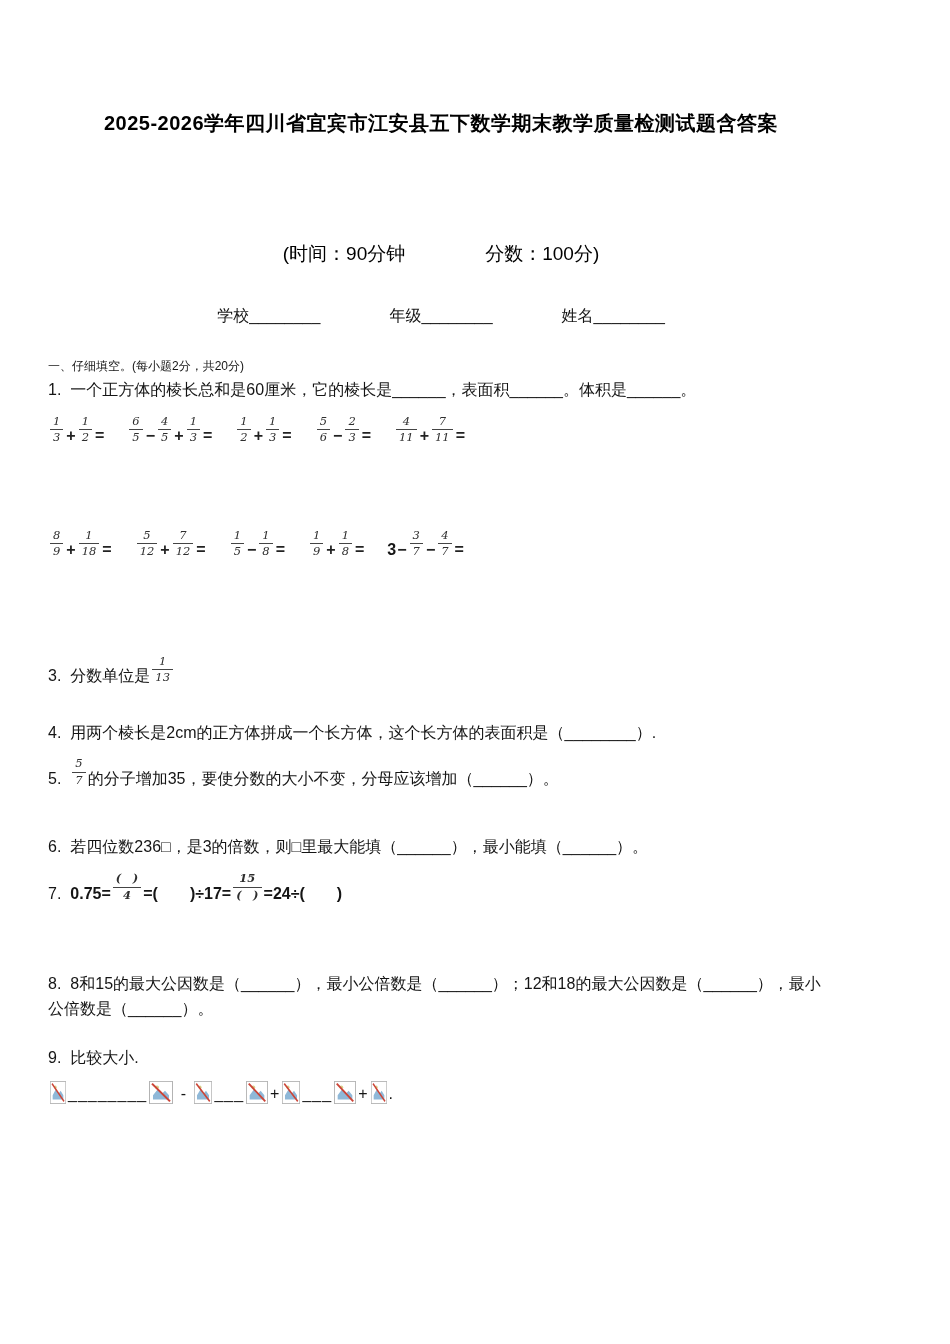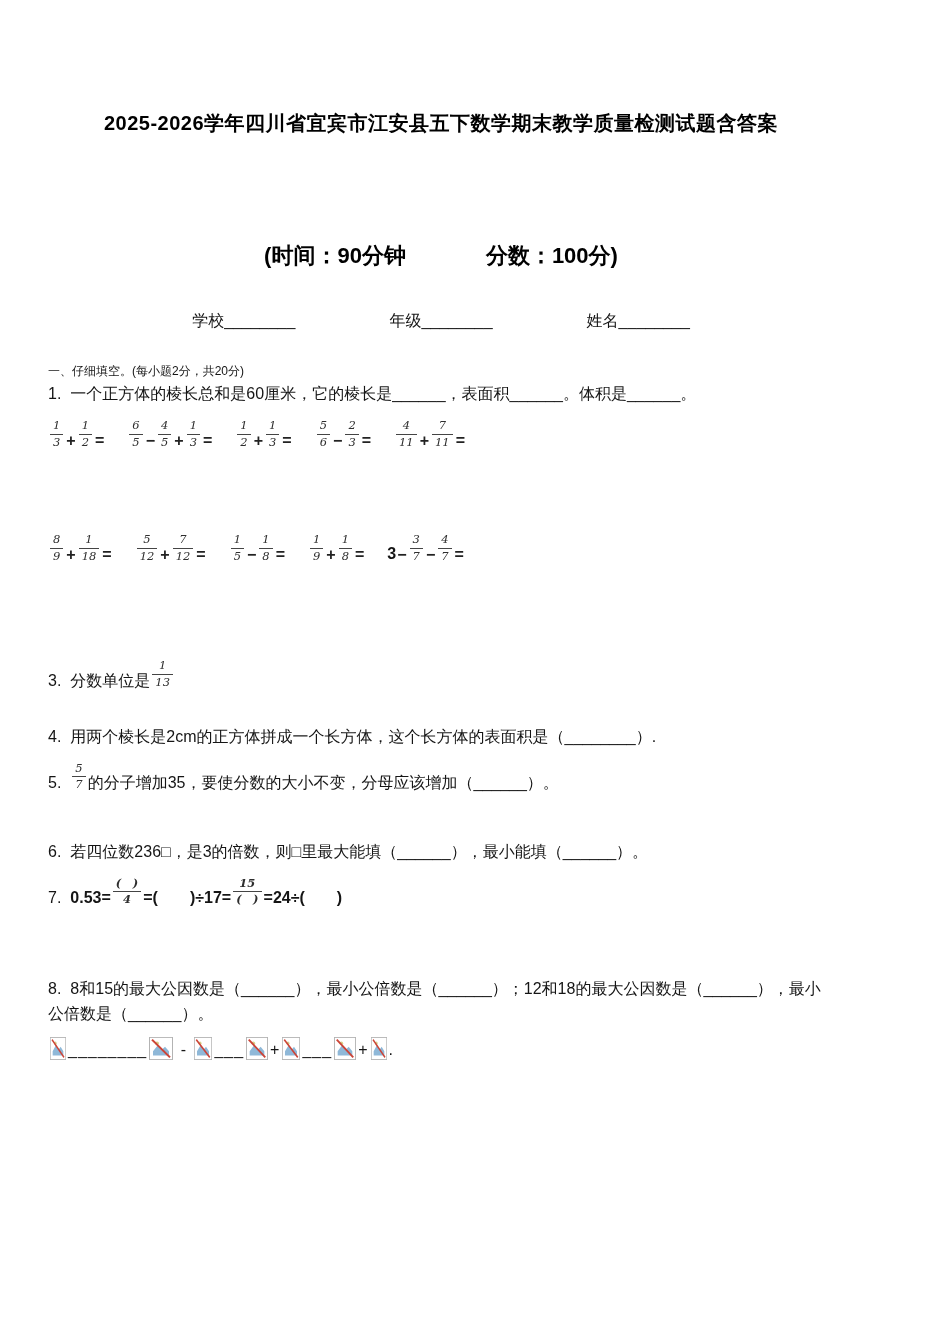--- a/index.html
+++ b/index.html
@@ -9,24 +9,24 @@
     color:#151515;
     font-family:"Liberation Sans","DejaVu Sans",sans-serif;
     font-size:16px;line-height:1.55;
   }
   .page{width:880px;min-height:1344px;padding:108px 46px 60px 48px;background:#fff;}
   .title{
     font-size:20px;font-weight:700;text-align:center;letter-spacing:.5px;color:#000;
   }
   .meta{
     margin-top:100px;display:flex;justify-content:center;gap:80px;
-    font-size:22px;font-weight:700;color:#000;
+    font-size:19px;font-weight:400;color:#000;
   }
   .fields{
-    margin-top:36px;display:flex;justify-content:center;gap:94px;font-size:16px;
+    margin-top:36px;display:flex;justify-content:center;gap:69px;font-size:16px;
   }
   .section-heading{margin-top:28px;font-size:12px;}
   .q{margin-top:12px;max-width:856px;}
   .qnum{margin-right:9px;}
   .q1{margin-top:2px;}
   .q3{margin-top:92px;}
   .q4{margin-top:32px;}
   .q5{margin-top:12px;}
   .q6{margin-top:44px;}
   .q7{margin-top:12px;}
@@ -95,27 +95,30 @@
 
   <div class="q q5">
     <span class="qnum">5.</span><span class="q-line"><span class="frac"><span class="num">5</span><span class="den">7</span></span><span class="etxt">的分子增加35，要使分数的大小不变，分母应该增加（______）。</span></span>
   </div>
 
   <div class="q q6">
     <span class="qnum">6.</span><span>若四位数236□，是3的倍数，则□里最大能填（______），最小能填（______）。</span>
   </div>
 
   <div class="q q7">
-    <span class="qnum">7.</span><span class="q-line"><span class="etxt">0.53=</span><span class="frac"><span class="num">(　)</span><span class="den">4</span></span><span class="etxt">=(　　)÷17=</span><span class="frac"><span class="num">15</span><span class="den">(　)</span></span><span class="etxt">=24÷(　　)</span></span>
+    <span class="qnum">7.</span><span class="q-line"><span class="etxt">0.75=</span><span class="frac"><span class="num">(　)</span><span class="den">4</span></span><span class="etxt">=(　　)÷17=</span><span class="frac"><span class="num">15</span><span class="den">(　)</span></span><span class="etxt">=24÷(　　)</span></span>
   </div>
 
   <div class="q q8">
     <span class="qnum">8.</span><span>8和15的最大公因数是（______），最小公倍数是（______）；12和18的最大公因数是（______），最小公倍数是（______）。</span>
   </div>
 
+  <div class="q q9">
+    <span class="qnum">9.</span><span>比较大小.</span>
+  </div>
 
   <div class="img-row"><span class="broken-img" style="width: 16px;"><svg viewBox="0 0 24 26" preserveAspectRatio="none">
           <rect x="0.5" y="0.5" width="23" height="25" fill="#ffffff" stroke="#b3b3b3"></rect>
           <path d="M4 16 L9 9 L13 14 L16 11 L20 16 L20 21 L4 21 Z" fill="#8fb8d8"></path>
           <circle cx="8" cy="7" r="2" fill="#d8d089"></circle>
           <line x1="3" y1="3" x2="21" y2="23" stroke="#cc4437" stroke-width="2"></line>
         </svg></span><span class="etxt">________</span><span class="broken-img" style="width: 24px;"><svg viewBox="0 0 24 26" preserveAspectRatio="none">
           <rect x="0.5" y="0.5" width="23" height="25" fill="#ffffff" stroke="#b3b3b3"></rect>
           <path d="M4 16 L9 9 L13 14 L16 11 L20 16 L20 21 L4 21 Z" fill="#8fb8d8"></path>
           <circle cx="8" cy="7" r="2" fill="#d8d089"></circle>

